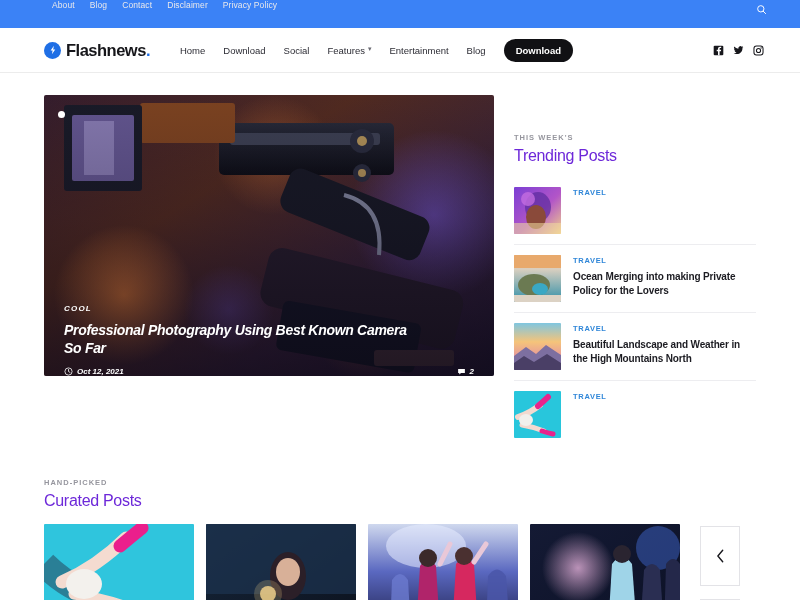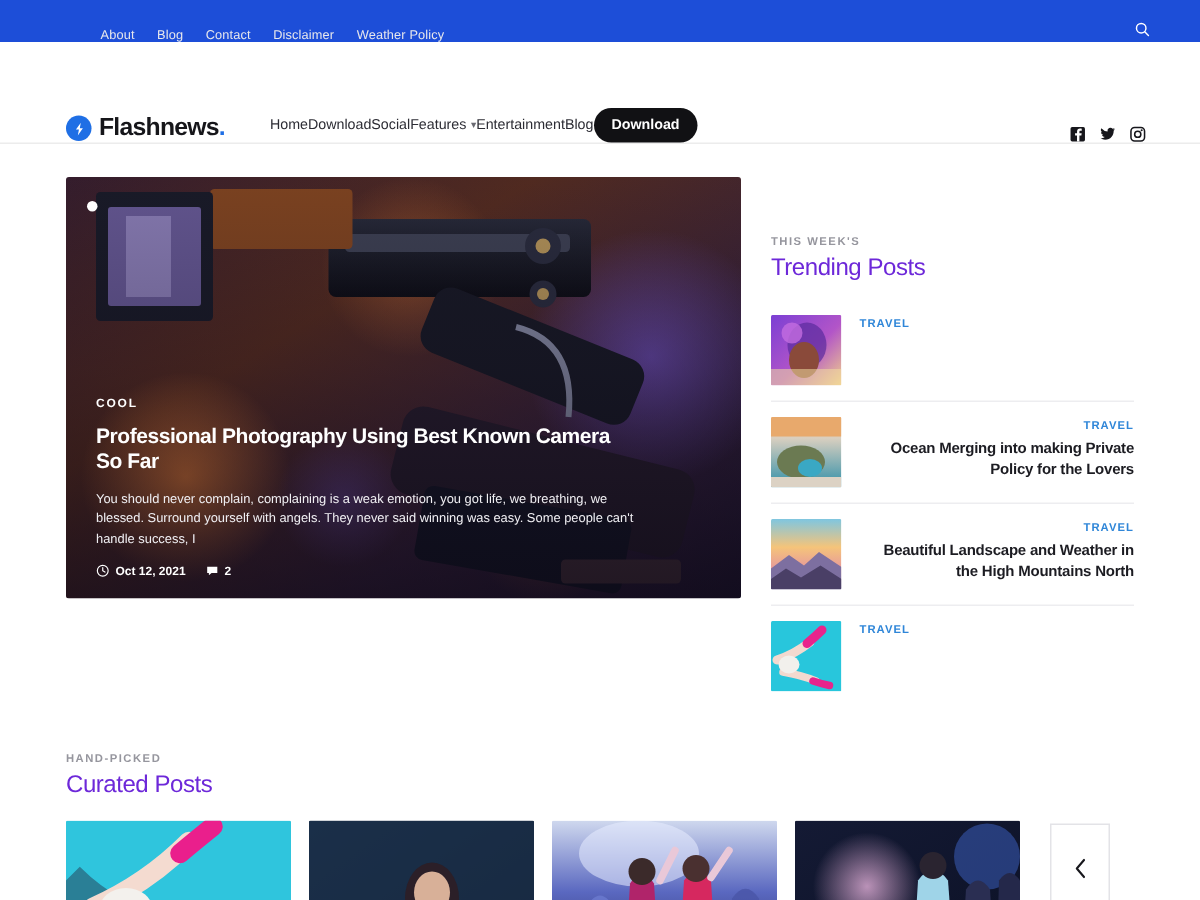--- a/index.html
+++ b/index.html
@@ -7,24 +7,24 @@
     width: 800px; height: 600px;
     overflow: hidden;
     background: #ffffff;
     font-family: "Liberation Sans", sans-serif;
     -webkit-font-smoothing: antialiased;
   }
 
   
   .topbar {
     height: 28px;
-    background: #1d4ed8;
-    display: flex;
-    align-items: flex-end;
-    padding: 0 12px 0 15px;
+    background: #3b82f6;
+    display: flex;
+    align-items: flex-start;
+    padding: 0 12px 0 0;
   }
   .topbar-links {
     display: flex;
     align-items: center;
     gap: 15px;
     margin-left: 52px;
   }
   .topbar-links a {
     color: #e8e8ec;
     font-size: 8.5px;
@@ -36,44 +36,44 @@
     width: 18px; height: 18px;
     display: flex; align-items: center; justify-content: center;
     margin-right: 18px;
   }
 
   
   .header {
     height: 45px;
     background: #fff;
     display: flex;
-    align-items: flex-end;
+    align-items: center;
     padding: 0 36px 0 44px;
     border-bottom: 1px solid #ececec;
-    margin-top: 23px;
   }
   .logo { display: flex; align-items: center; gap: 5px; }
   .logo-mark {
     width: 17px; height: 17px;
     border-radius: 50%;
     background: #1f6fe5;
     display: flex; align-items: center; justify-content: center;
     flex: none;
   }
   .logo-text {
     font-size: 16.5px;
     font-weight: bold;
     color: #16161a;
     letter-spacing: -.5px;
   }
   .logo-dot { color: #1f6fe5; }
 
   .mainnav {
     display: flex;
     align-items: center;
+    gap: 18px;
     margin-left: 30px;
   }
   .mainnav a {
     color: #2c2c34;
     font-size: 9.5px;
     text-decoration: none;
     display: flex;
     align-items: center;
     gap: 3px;
   }
@@ -111,22 +111,23 @@
     position: absolute; inset: 0;
     background: linear-gradient(to bottom, rgba(10,6,20,.12) 0%, rgba(10,6,20,.30) 45%, rgba(8,5,16,.62) 100%);
   }
   .hero-dot {
     position: absolute; left: 14px; top: 16px;
     width: 7px; height: 7px; border-radius: 50%;
     background: #fff;
   }
   .hero-body {
     position: absolute;
-    left: 20px; right: 20px; bottom: 14px;
+    left: 20px; right: 20px; bottom: 0;
     color: #fff;
+    font-style: italic;
   }
   .hero-cat {
     font-size: 8px;
     font-weight: bold;
     letter-spacing: 1.2px;
     margin-bottom: 9px;
   }
   .hero-title {
     font-size: 14px;
     font-weight: bold;
@@ -141,20 +142,21 @@
     color: #f0eff3;
     max-width: 375px;
     margin-bottom: 10px;
   }
   .hero-meta {
     display: flex;
     align-items: center;
     gap: 13px;
     font-size: 8px;
     font-weight: bold;
+    justify-content: space-between;
   }
   .meta-item { display: flex; align-items: center; gap: 4px; }
 
   
   .trending { flex: 1; padding-top: 2px; margin-top: 36px; }
   .kicker {
     font-size: 7.5px;
     letter-spacing: 1px;
     color: #96969e;
     font-weight: 600;
@@ -174,21 +176,21 @@
     border-bottom: 1px solid #ededf0;
   }
   .trend-item:last-child { border-bottom: none; }
   .trend-thumb {
     width: 47px; height: 47px;
     flex: none;
     border-radius: 1px;
     overflow: hidden;
     position: relative;
   }
-  .trend-text { padding-top: 1px; text-align: right; }
+  .trend-text { padding-top: 1px; }
   .cat {
     font-size: 7.5px;
     font-weight: bold;
     letter-spacing: .7px;
     color: #2f86d8;
     margin-bottom: 5px;
   }
   .trend-title {
     font-size: 10px;
     font-weight: bold;
@@ -236,21 +238,21 @@
 </style>
 </head>
 <body>
 
 <div class="topbar">
   <div class="topbar-links">
     <a href="#">About</a>
     <a href="#">Blog</a>
     <a href="#">Contact</a>
     <a href="#">Disclaimer</a>
-    <a href="#">Weather Policy</a>
+    <a href="#">Privacy Policy</a>
   </div>
   <div class="topbar-spacer"></div>
   <div class="search-btn">
     <svg width="11" height="11" viewBox="0 0 16 16">
       <circle cx="7" cy="7" r="4.6" fill="none" stroke="#ffffff" stroke-width="1.4"></circle>
       <line x1="10.4" y1="10.4" x2="14" y2="14" stroke="#ffffff" stroke-width="1.4" stroke-linecap="round"></line>
     </svg>
   </div>
 </div>
 
@@ -362,21 +364,20 @@
           <path d="M300 100 q40 10 35 60" stroke="#8e93ad" stroke-width="4" fill="none"></path>
           <rect x="240" y="205" width="140" height="50" rx="6" fill="#17192a" transform="rotate(10 240 205)"></rect>
           <rect x="330" y="255" width="80" height="16" rx="3" fill="#4a3540"></rect>
         </svg>
       </div>
       <div class="hero-overlay"></div>
       <div class="hero-dot"></div>
       <div class="hero-body">
         <div class="hero-cat">COOL</div>
         <div class="hero-title">Professional Photography Using Best Known Camera So Far</div>
-        <div class="hero-excerpt">You should never complain, complaining is a weak emotion, you got life, we breathing, we blessed. Surround yourself with angels. They never said winning was easy. Some people can't handle success, I</div>
         <div class="hero-meta">
           <span class="meta-item">
             <svg width="9" height="9" viewBox="0 0 16 16">
               <circle cx="8" cy="8" r="6.4" fill="none" stroke="#ffffff" stroke-width="1.4"></circle>
               <path d="M8 4.3V8l2.6 1.6" fill="none" stroke="#ffffff" stroke-width="1.4" stroke-linecap="round"></path>
             </svg>
             <span>Oct 12, 2021</span>
           </span>
           <span class="meta-item">
             <svg width="9" height="9" viewBox="0 0 16 16">

